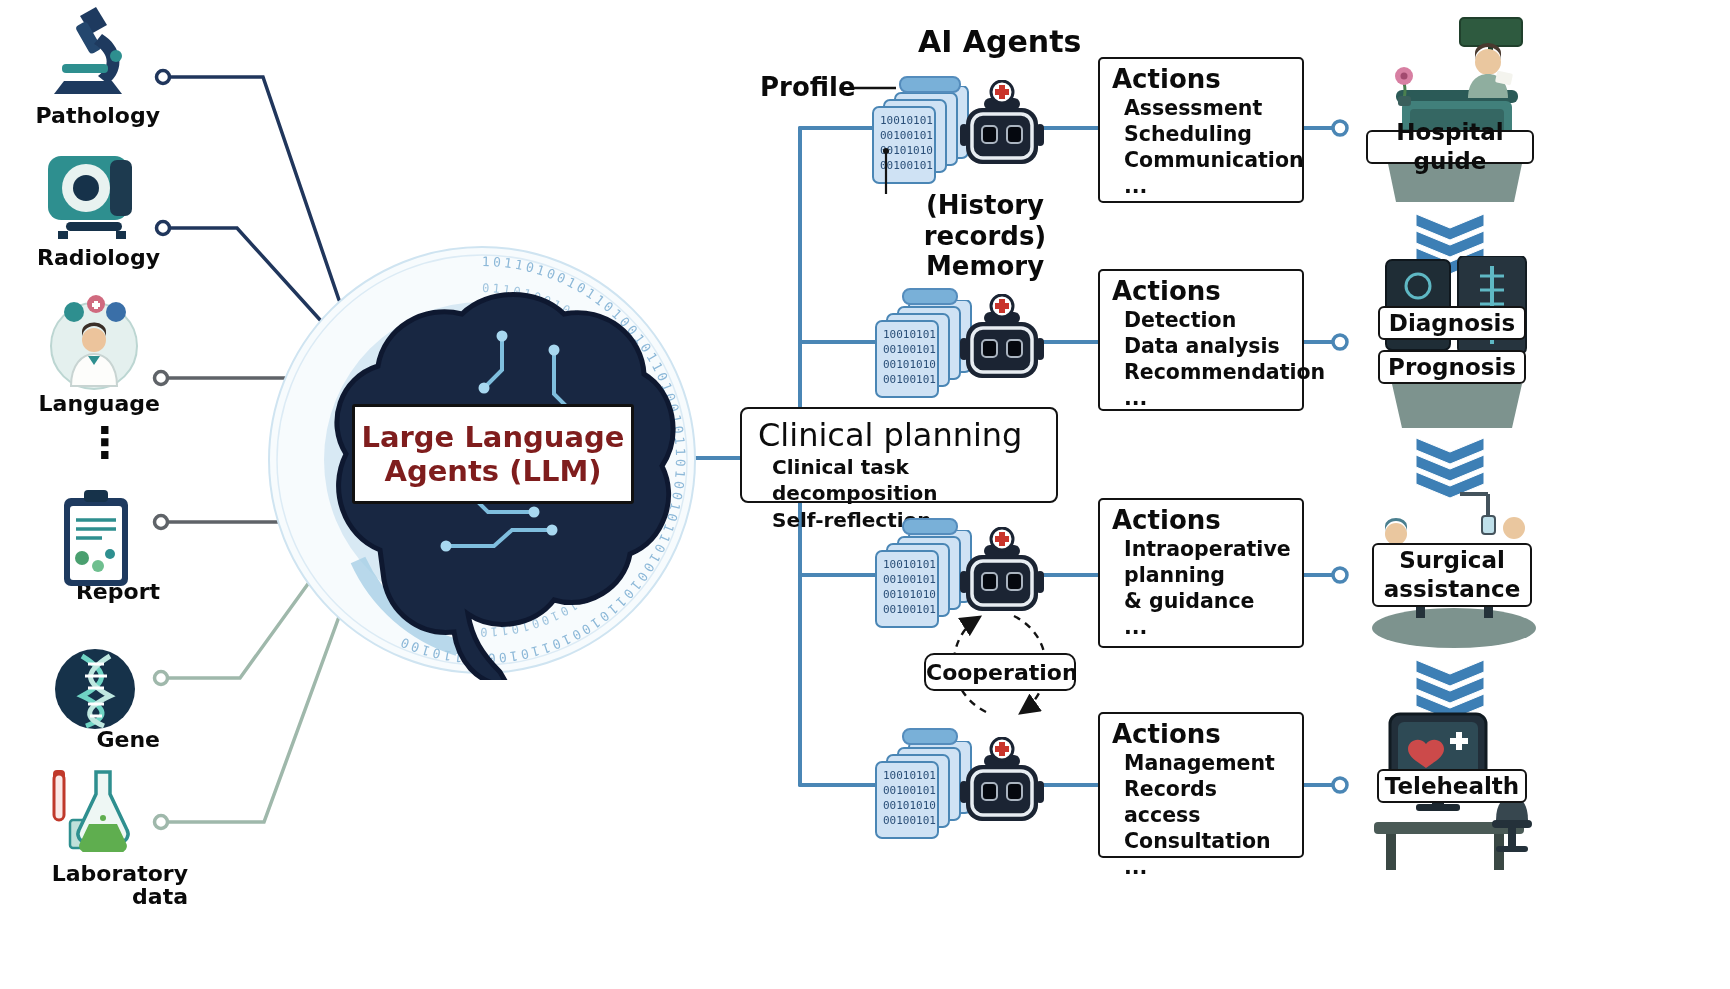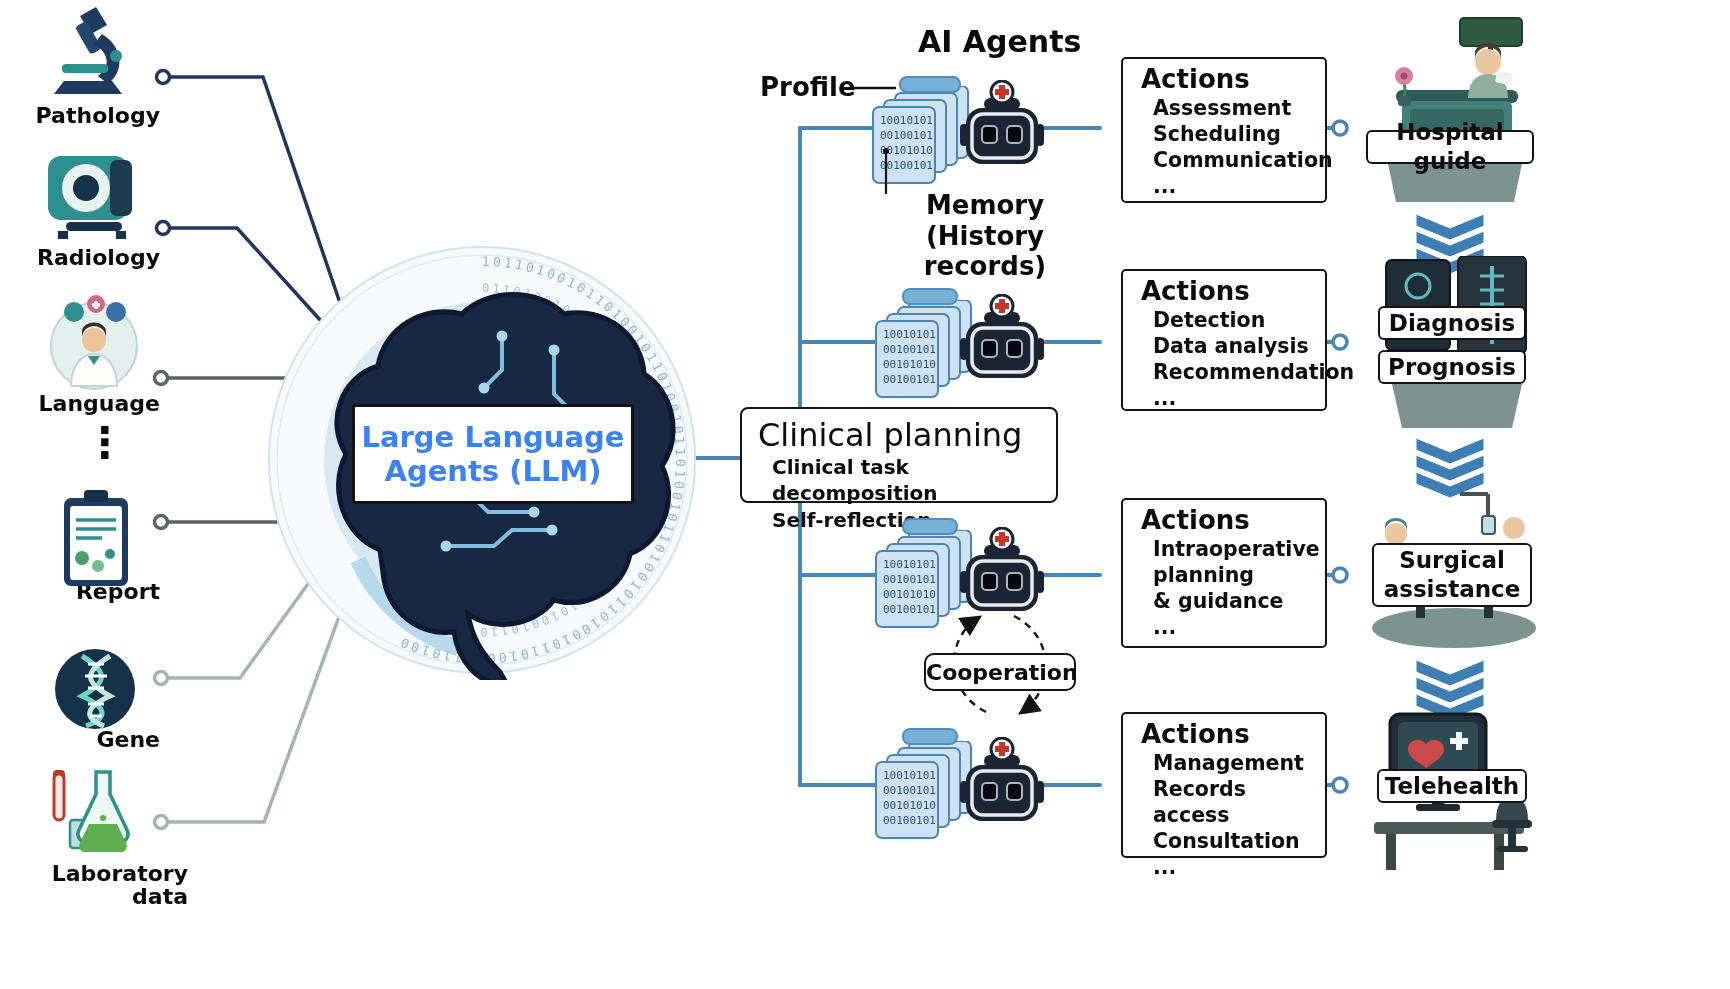--- a/index.html
+++ b/index.html
@@ -4,26 +4,26 @@
 <style>
   html,body{margin:0;padding:0;background:#fff;}
   body{font-family:"DejaVu Sans",sans-serif;color:#0c0c0c;}
   .canvas{position:relative;width:1730px;height:989px;background:#fff;overflow:hidden;}
   .abs{position:absolute;}
   svg{display:block;}
   .lbl{font-weight:700;color:#0a0a0a;}
   .input-label{font-size:22px;text-align:right;line-height:1.05;}
   .ellipsis-v{font-size:42px;font-weight:700;line-height:1;}
   .llm-box{background:#fff;border:3px solid #111;border-radius:3px;display:flex;flex-direction:column;
-           align-items:center;justify-content:center;font-size:29px;font-weight:700;color:#3b82f6;z-index:5;}
+           align-items:center;justify-content:center;font-size:29px;font-weight:700;color:#7f1d1d;z-index:5;}
   .box{background:#fff;border:2.5px solid #131313;box-sizing:border-box;z-index:4;}
   .planning-box{border-radius:8px;padding:8px 14px 6px 16px;}
   .planning-title{font-size:32px;font-weight:400;line-height:1.15;}
   .planning-item{font-size:20px;font-weight:600;margin-left:14px;line-height:1.32;}
-  .actions-box{border-radius:5px;padding:6px 10px;margin-left:23px;}
+  .actions-box{border-radius:5px;padding:6px 4px;}
   .actions-title{font-size:26px;font-weight:700;margin-left:8px;line-height:1.15;}
   .actions-item{font-size:20.5px;font-weight:600;margin-left:20px;line-height:1.27;}
   .outcome{border-radius:6px;display:flex;flex-direction:column;align-items:center;justify-content:center;
            text-align:center;font-size:23px;font-weight:700;line-height:1.25;z-index:6;}
   .coop-box{border-radius:10px;display:flex;align-items:center;justify-content:flex-start;
             font-size:22px;font-weight:700;z-index:6;}
   .pill{background:#79b0d8;border:2px solid #548cbc;border-radius:8px;box-sizing:border-box;z-index:4;}
   .hdr{font-weight:700;text-align:right;}
   .ai-agents-title{font-size:30px;}
   .profile-lbl{font-size:26px;}
@@ -247,22 +247,22 @@
 
   <div class="abs box planning-box" style="left:740px;top:407px;width:318px;height:96px">
     <div class="planning-title">Clinical planning</div>
     <div class="planning-item">Clinical task decomposition</div>
     <div class="planning-item">Self-reflection</div>
   </div>
 
   <div class="abs lbl hdr ai-agents-title" style="left:918px;top:24px"><span>AI Agents</span></div>
   <div class="abs lbl hdr profile-lbl" style="left:760px;top:72px"><span>Profile</span></div>
   <div class="abs lbl memory-lbl z5" style="left:862px;top:190px;width:246px">
+    <div>(History records)</div>
     <div>Memory</div>
-    <div>(History records)</div>
   </div>
   <svg class="abs z5" style="left:878px;top:142px" width="18" height="56" viewBox="0 0 18 56">
     <circle cx="8" cy="9" r="3" fill="#131313"></circle>
     <line x1="8" y1="9" x2="8" y2="52" stroke="#131313" stroke-width="2.2"></line>
   </svg>
 
   <div class="abs pill" style="left:899px;top:76px;width:62px;height:17px"></div>
   <div class="abs z3" style="left:872px;top:86px">
     <svg width="100" height="100" viewBox="0 0 100 100">
       <g fill="#cfe2f4" stroke="#4a86b5" stroke-width="2">

